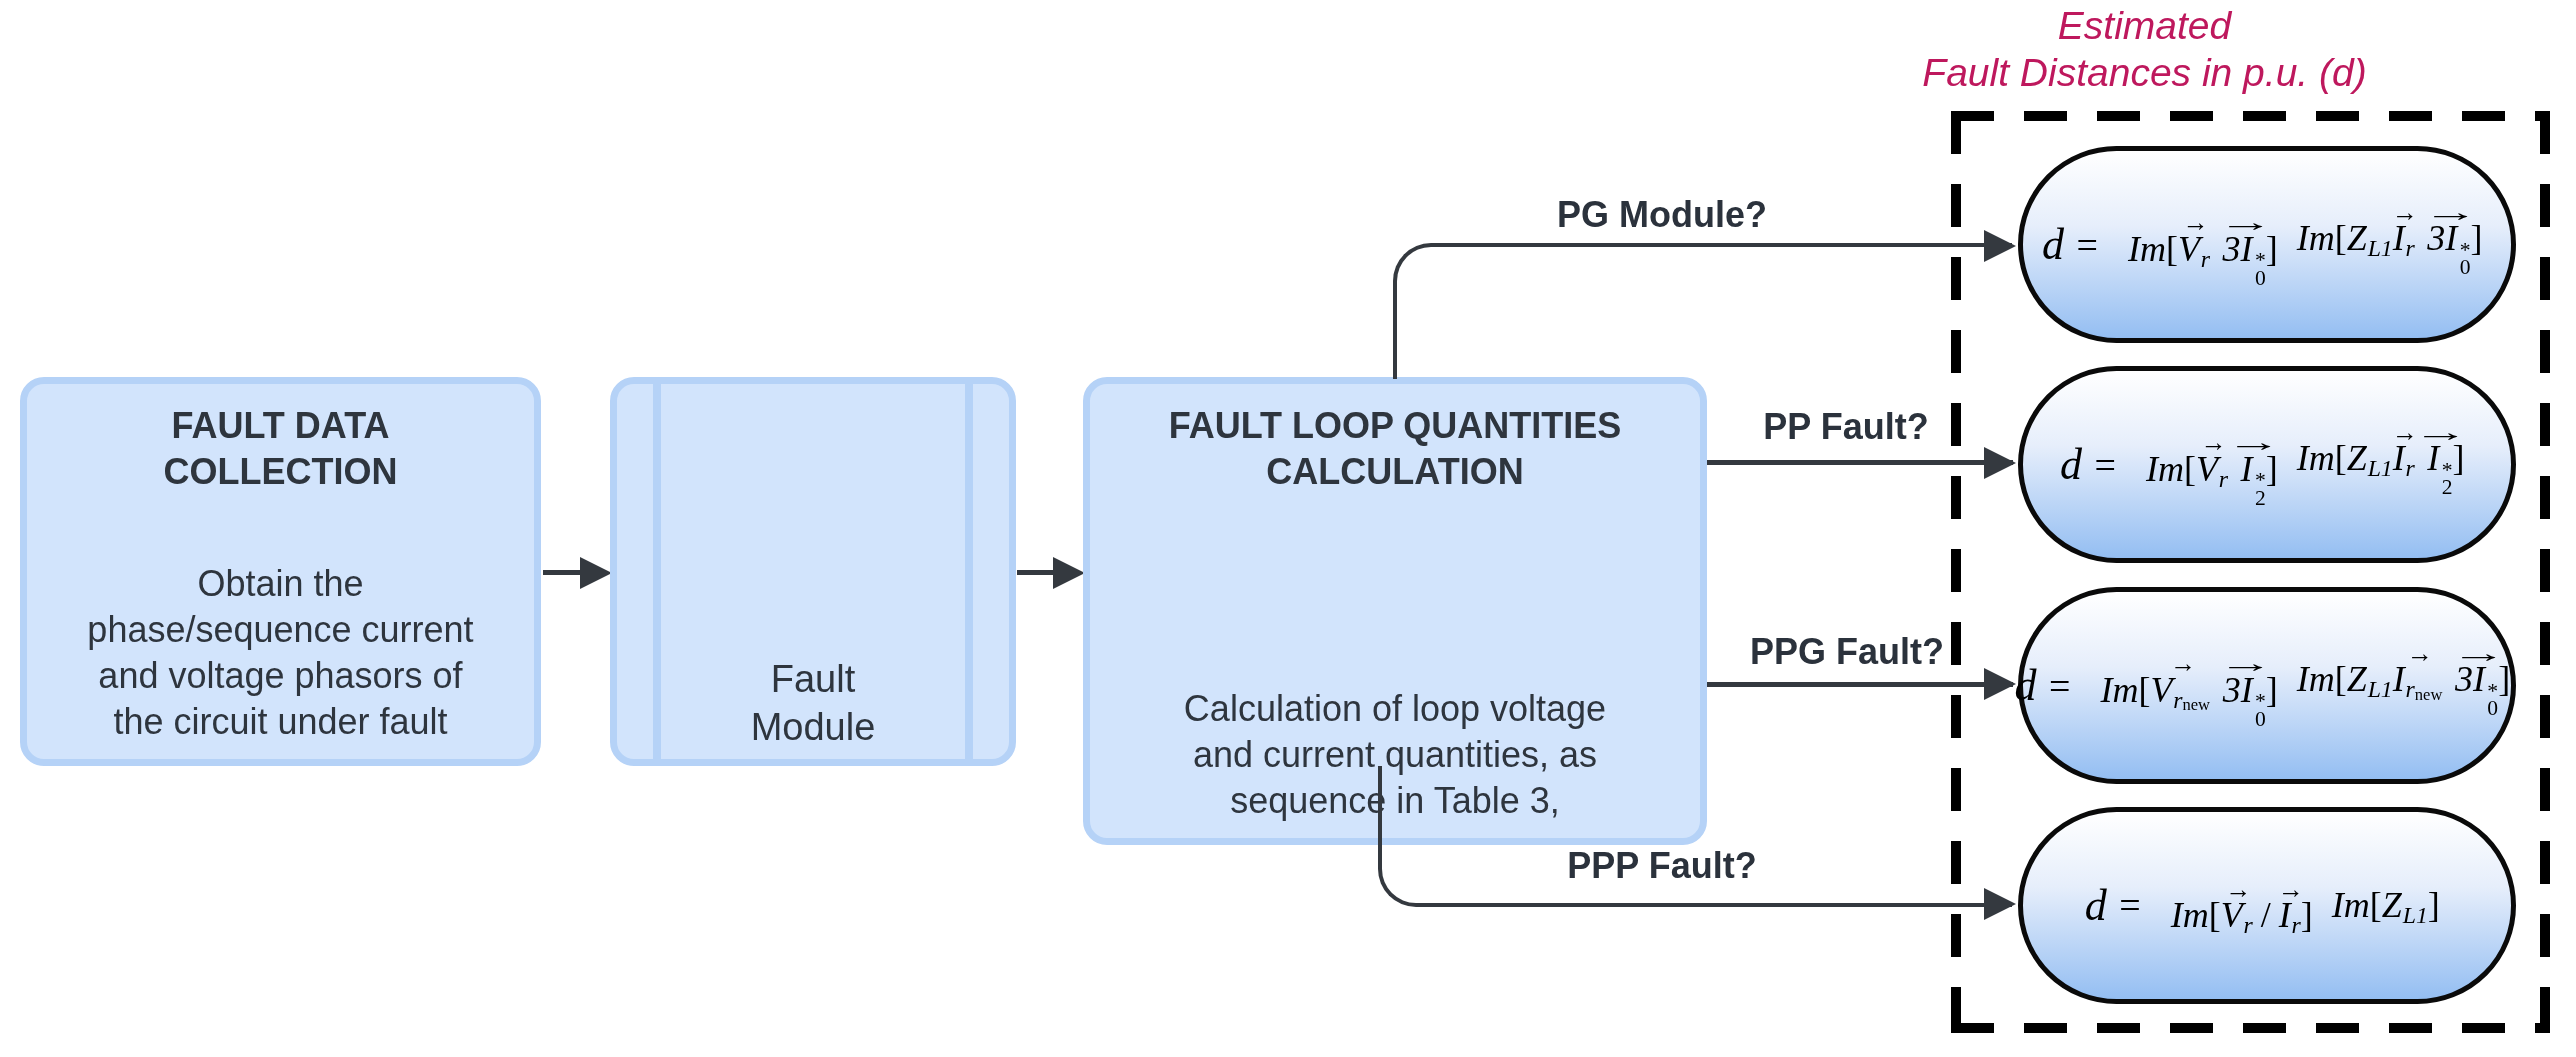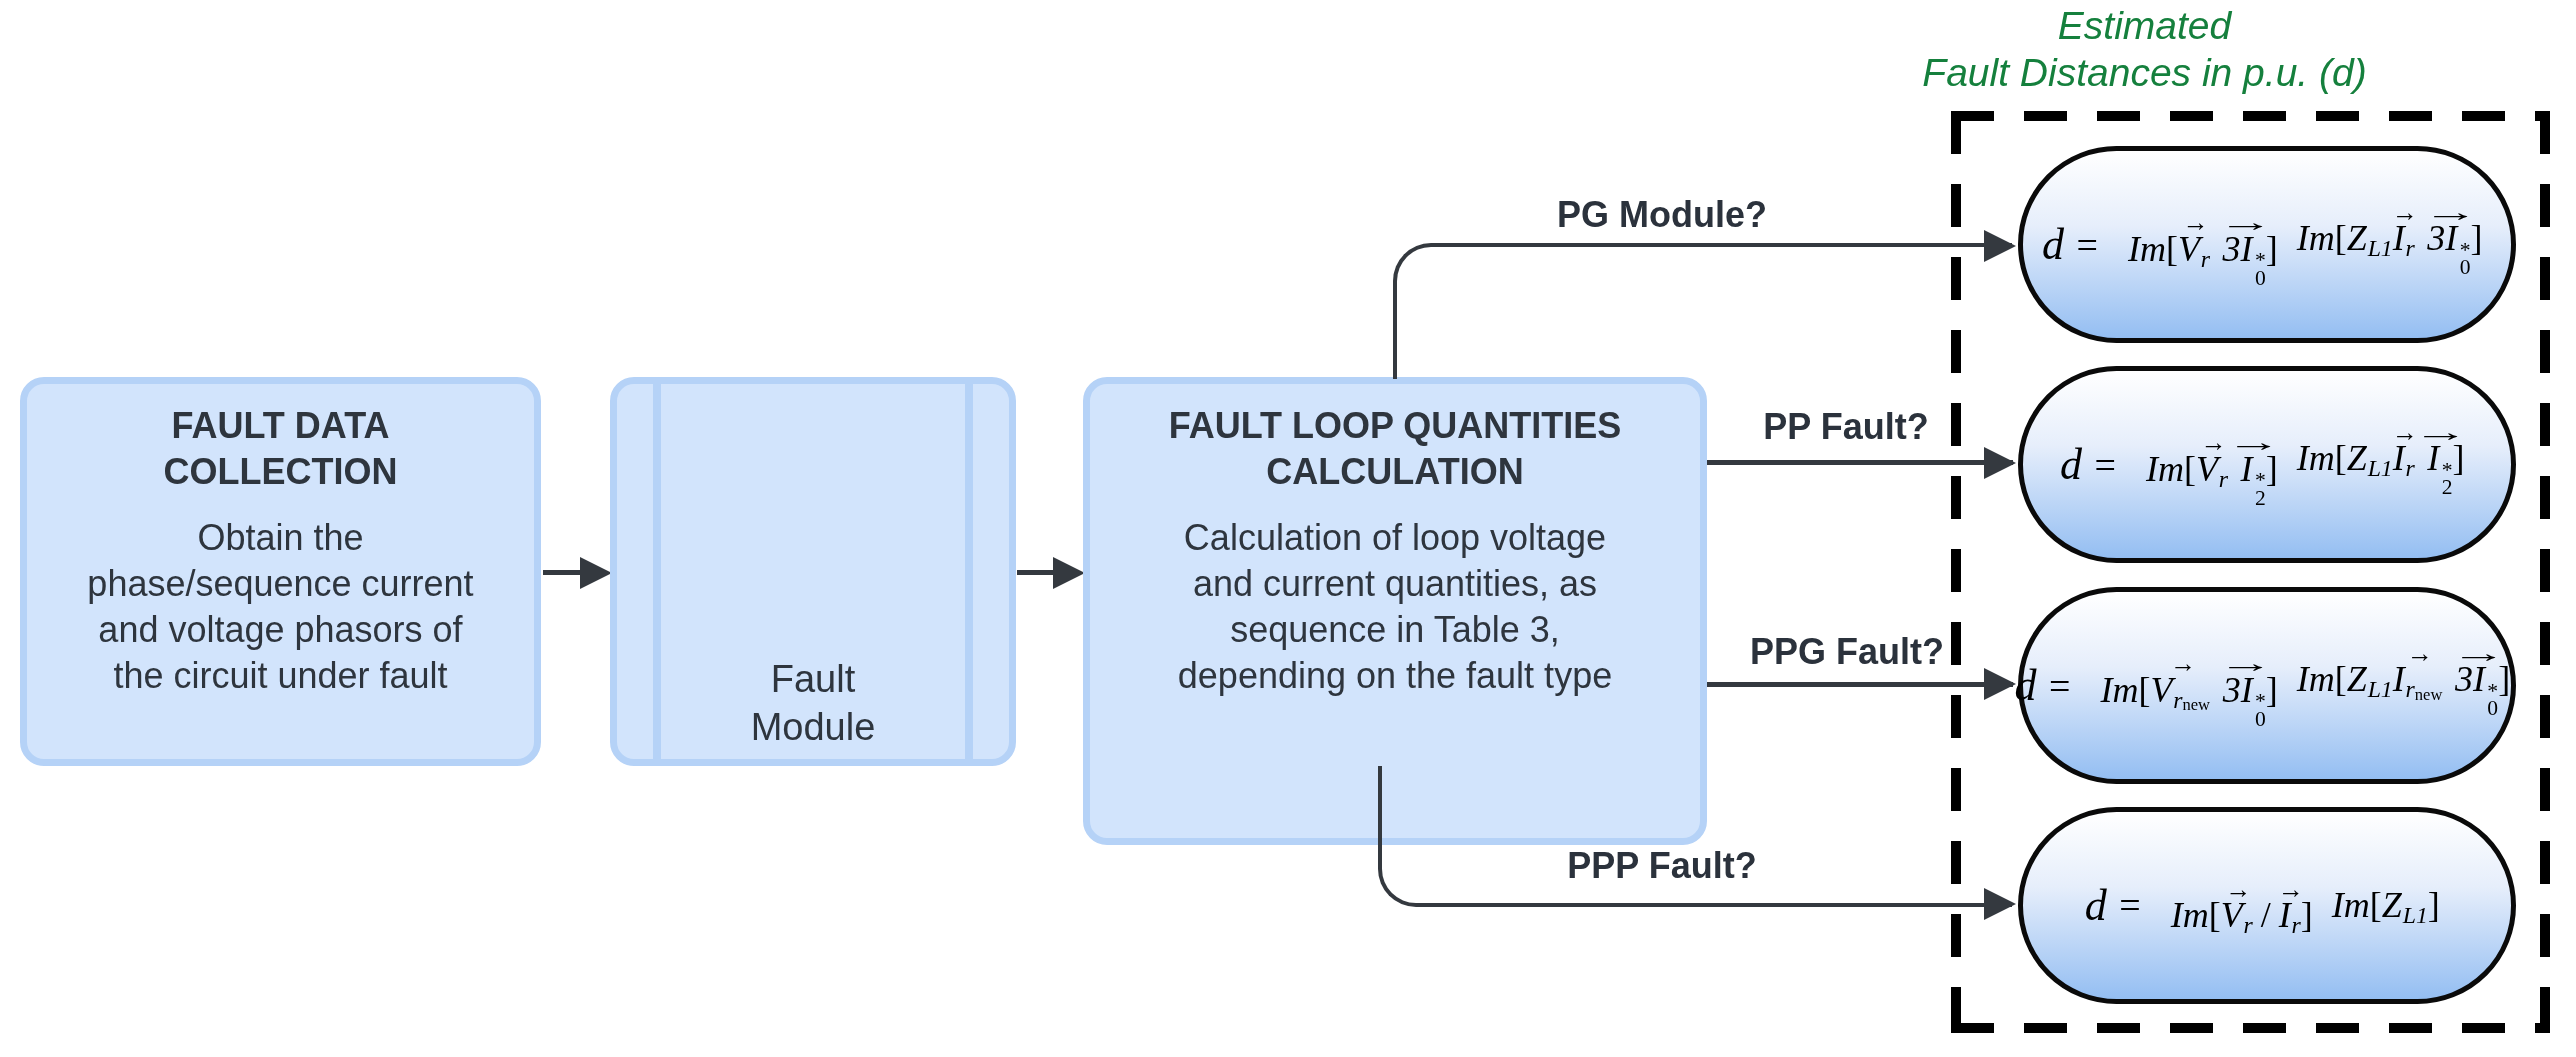--- a/index.html
+++ b/index.html
@@ -7,21 +7,21 @@
     position:relative; width:2576px; height:1057px; background:#ffffff;
     font-family:"Liberation Sans", sans-serif; overflow:hidden;
   }
   
   .box {
     position:absolute; box-sizing:border-box;
     background:#d2e4fc; border:7.1px solid #b5d2f7; border-radius:24px;
     color:#2e353e; text-align:center;
     display:flex; flex-direction:column;
   }
-  .box-split { padding:19px 6.3px 14.2px;gap:20px; }
+  .box-split { justify-content:space-between; padding:19px 6.3px 14.2px;gap:20px; }
   .box-center { justify-content:center; padding:8px; }
   .btitle { font-weight:bold; font-size:36px; line-height:46px; }
   .bbody  { font-size:36px; line-height:46px; }
   .box2-label { font-size:38px; line-height:48px; }
   .vbar { position:absolute; top:0; bottom:0; width:8px; background:#b5d2f7; }
 
   
   .hline { position:absolute; height:4.7px; background:#34393f; }
   .tri {
     position:absolute; width:0; height:0;
@@ -42,21 +42,21 @@
   }
 
   
   .dash-h { position:absolute; height:9.5px;
     background:repeating-linear-gradient(90deg,#000 0 43px,transparent 43px 73px); }
   .dash-v { position:absolute; width:9.5px;
     background:repeating-linear-gradient(180deg,#000 0 43px,transparent 43px 73px); }
 
   .region-title {
     position:absolute; left:1789px; top:1.6px; width:711px; text-align:center;
-    font-style:italic; font-size:39px; line-height:47px; color:#15803d;
+    font-style:italic; font-size:39px; line-height:47px; color:#be185d;
   }
 
   
   .pill {
     position:absolute; left:2018px; width:498px; height:197px; box-sizing:border-box;
     border:5.5px solid #0a0a0a; border-radius:99px;
     background:linear-gradient(180deg,#ffffff 0%,#e6eefb 40%,#94bef2 100%);
     display:flex; align-items:center; justify-content:center;
     font-family:"Liberation Serif", serif; color:#000;
   }
@@ -116,21 +116,20 @@
 
   <div class="box box-split" style="left:1083px; top:377px; width:624px; height:468px;">
     <div class="btitle">
       <div>FAULT LOOP QUANTITIES</div>
       <div>CALCULATION</div>
     </div>
     <div class="bbody">
       <div>Calculation of loop voltage</div>
       <div>and current quantities, as</div>
       <div>sequence in Table 3,</div>
-      <div>depending on the fault type</div>
     </div>
   </div>
 
   <div class="dash-h" style="left:1951px; top:111px;  width:599px;"></div>
   <div class="dash-h" style="left:1951px; top:1023px; width:599px;"></div>
   <div class="dash-v" style="left:1951px; top:111px;  height:922px;"></div>
   <div class="dash-v" style="left:2540px; top:111px;  height:922px;"></div>
 
   <div class="region-title">
     <div>Estimated</div>

